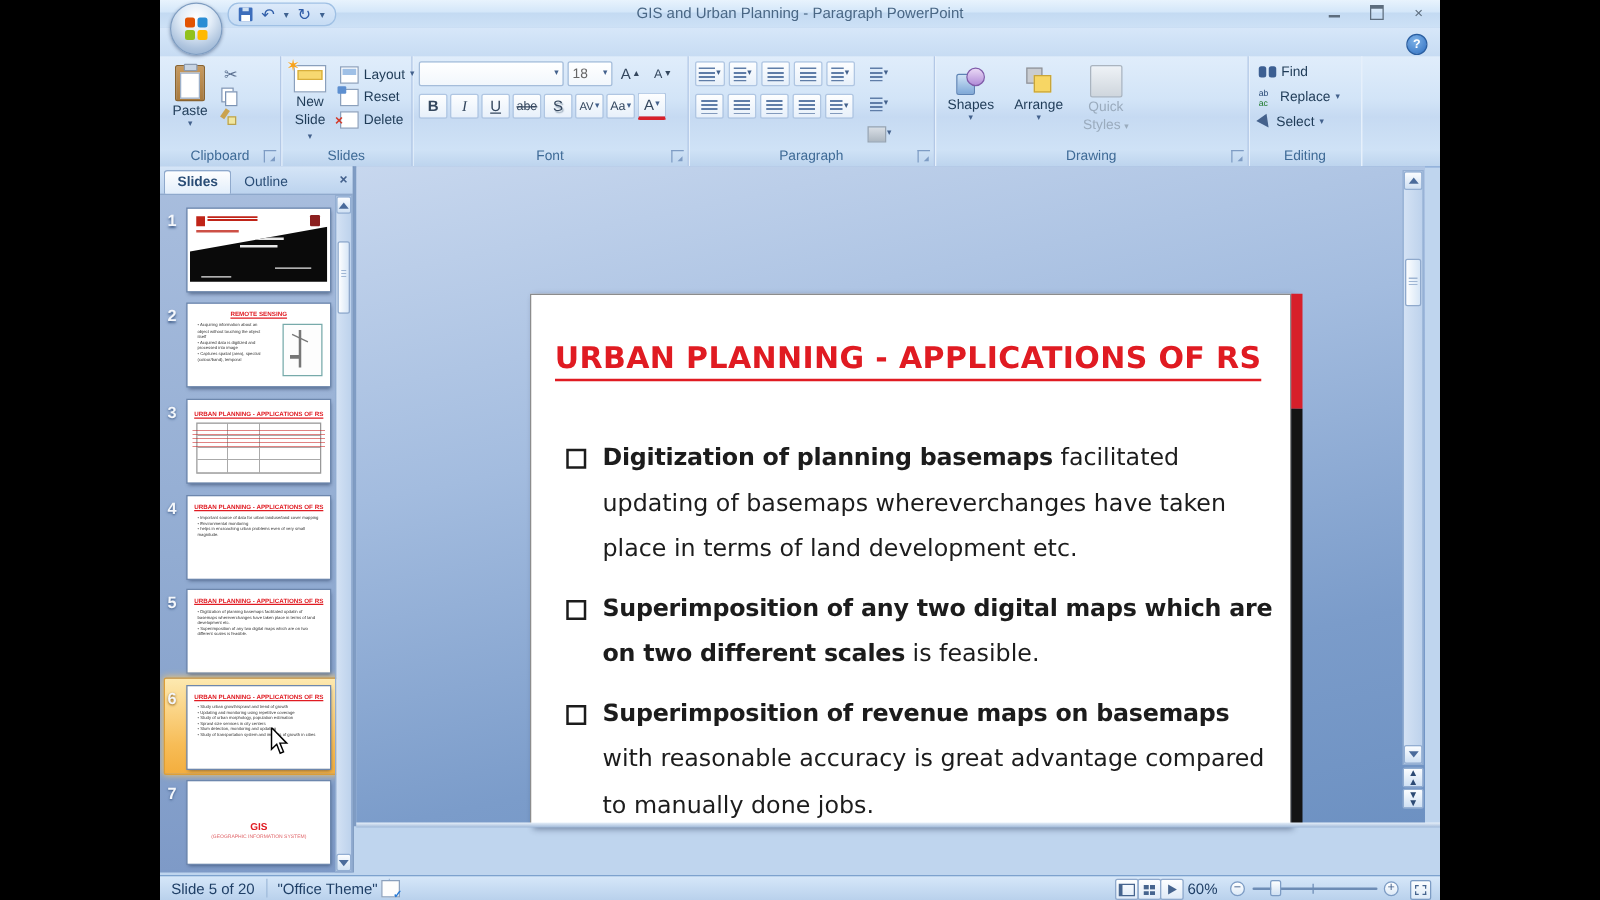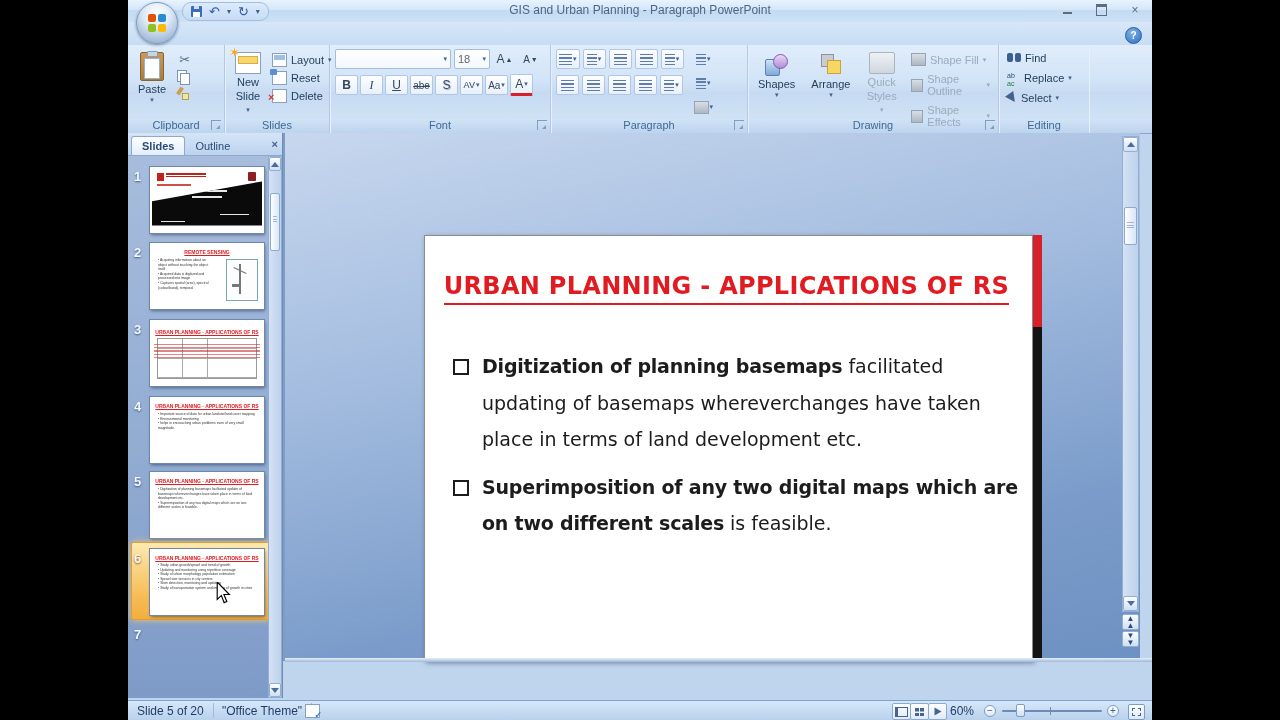--- a/index.html
+++ b/index.html
@@ -393,37 +393,20 @@
         <div class="bigbtn">
           <span class="ic-arrange"></span>
           <span class="lbl">Arrange</span>
             <span class="caret">▾</span>
         </div>
         <div class="bigbtn dis">
           <span class="ic-qstyle"></span>
           <span class="lbl dis">Quick</span>
           <span class="lbl dis"><span>Styles</span> <span class="caret dis">▾</span></span>
         </div>
-        <div class="col" style="padding-top:3px;gap:5px;">
-          <span class="smallrow dis">
-              <span class="ic-fill"></span>
-              <span>Shape Fill</span>
-              <span class="caret dis">▾</span>
-            </span>
-          <span class="smallrow dis">
-              <span class="ic-fill"></span>
-              <span>Shape Outline</span>
-              <span class="caret dis">▾</span>
-            </span>
-          <span class="smallrow dis">
-              <span class="ic-fill"></span>
-              <span>Shape Effects</span>
-              <span class="caret dis">▾</span>
-            </span>
-        </div>
       </div>
       <span class="glabel">Drawing</span>
       <span class="dlg"></span>
     </div>
 
     <div class="group" style="width:90px;border-right:none;">
       <div class="gbody">
         <div class="col" style="padding-top:2px;gap:6px;">
           <span class="smallrow">
               <span class="ic-find"></span>
@@ -452,20 +435,24 @@
     <div class="slide">
       <div class="s-title"><span>URBAN PLANNING - APPLICATIONS OF RS</span></div>
       <div class="s-content">
         <div class="b-item">
           <span class="b-sq"></span>
           <span class="b-txt"><b>Digitization of planning basemaps</b><span> facilitated updating of basemaps whereverchanges have taken place in terms of land development etc.</span></span>
         </div>
         <div class="b-item">
           <span class="b-sq"></span>
           <span class="b-txt"><b>Superimposition of any two digital maps which are on two different scales</b><span> is feasible.</span></span>
+        </div>
+        <div class="b-item">
+          <span class="b-sq"></span>
+          <span class="b-txt"><b>Superimposition of revenue maps on basemaps</b><span> with reasonable accuracy is great advantage compared to manually done jobs.</span></span>
         </div>
       </div>
     </div>
     <div class="edge-red"></div>
     <div class="edge-black"></div>
   </div>
 
   <div class="sb" style="left:994px;top:136px;width:17px;height:476px;">
     <span class="sb-btn" style="top:0;">
         <i class="tri-up"></i>
@@ -565,20 +552,24 @@
             <div class="tline">Study of urban morphology, population estimation</div>
             <div class="tline">Sprawl size services in city centers</div>
             <div class="tline">Slum detection, monitoring and updating</div>
             <div class="tline">Study of transportation system and impacts of growth in cities</div>
           </div>
       </div>
     </div>
 
     <div class="thumb-row" style="top:492px;height:66px;">
       <span class="tnum">7</span>
+      <div class="thumb">
+        <div class="gis-t">GIS</div>
+        <div class="gis-s">(GEOGRAPHIC INFORMATION SYSTEM)</div>
+      </div>
     </div>
 
     <div class="sb" style="left:140px;top:23px;width:14px;height:542px;border-left:1px solid #93aed2;">
       <span class="sb-btn" style="top:0;height:14px;">
           <i class="tri-up"></i>
         </span>
       <span class="sb-thumb" style="top:36px;height:58px;width:10px;"></span>
       <span class="sb-btn" style="bottom:0;height:14px;">
           <i class="tri-dn"></i>
         </span>

